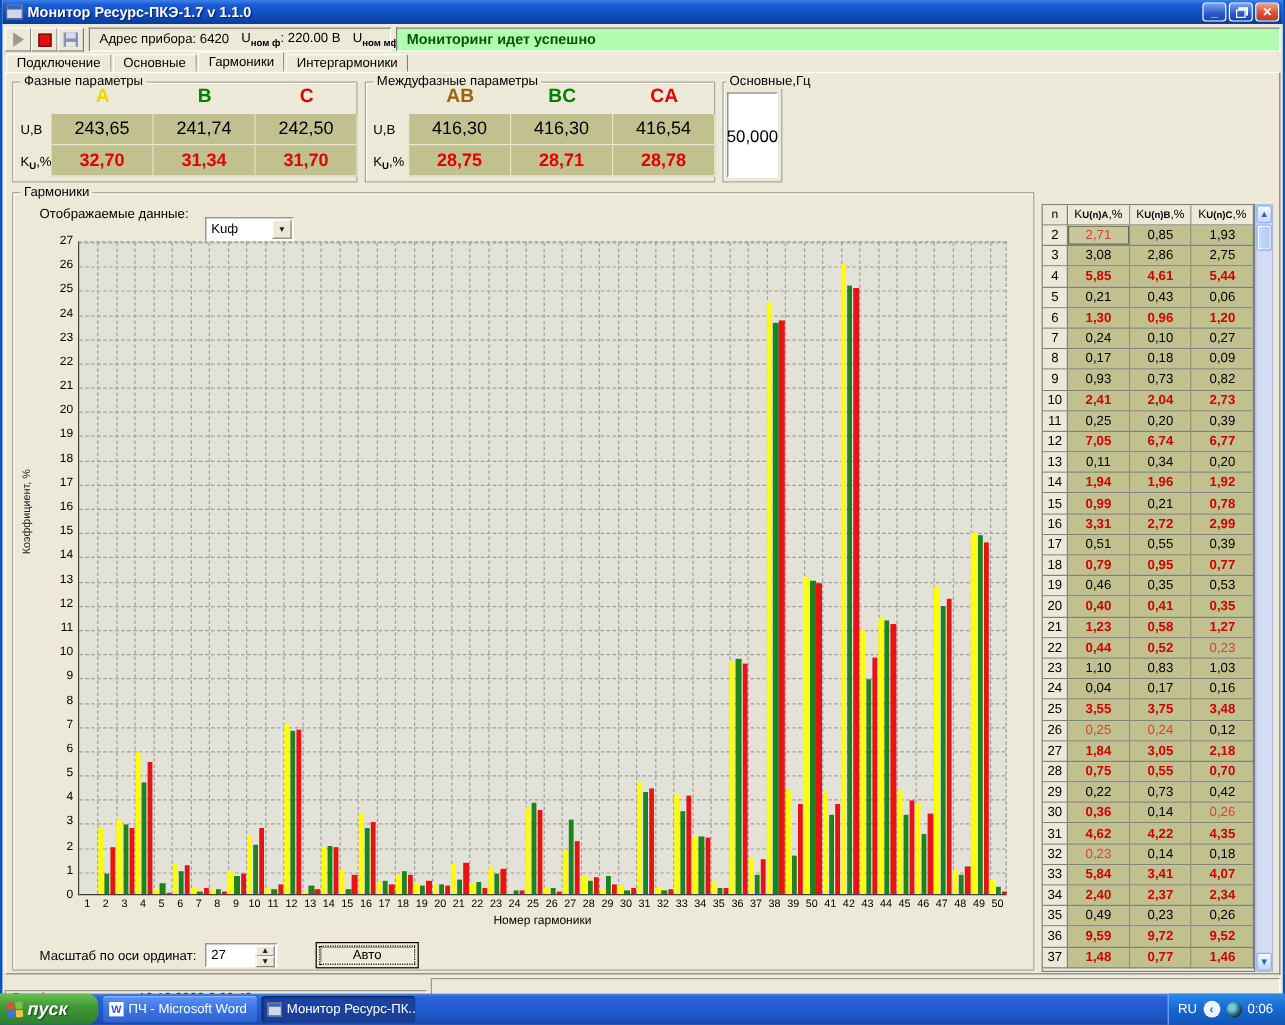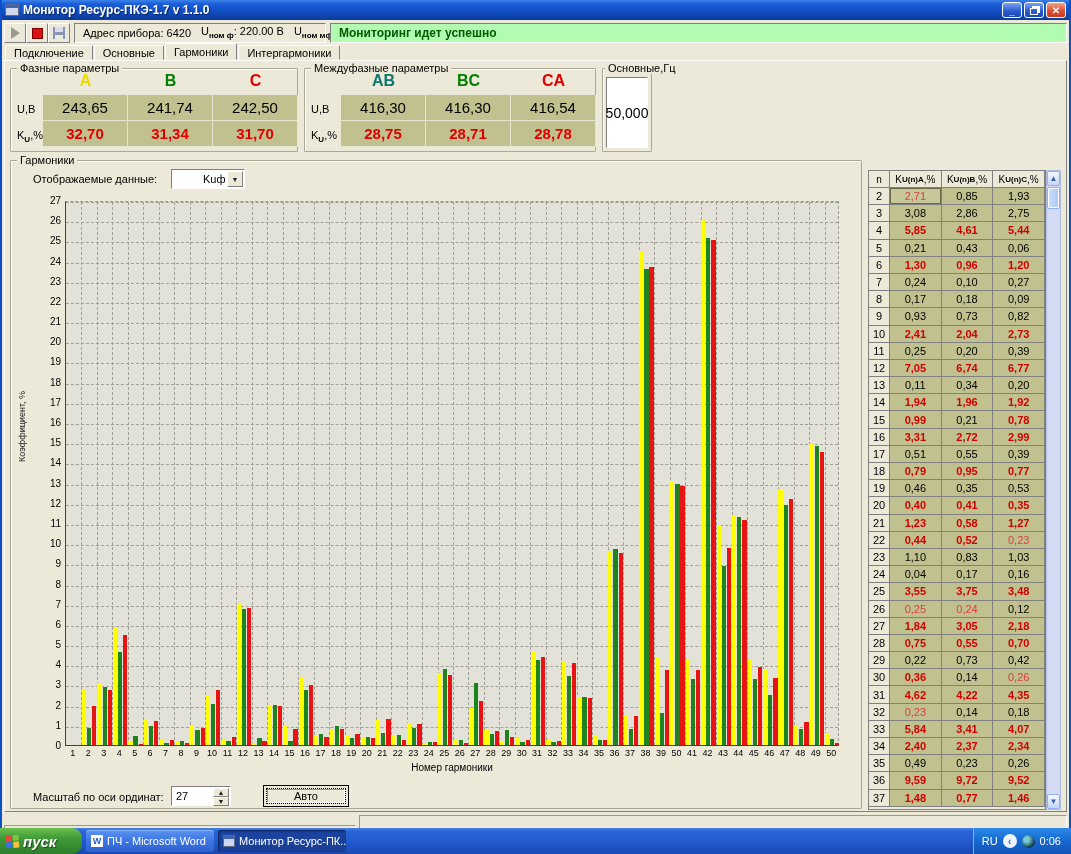--- a/index.html
+++ b/index.html
@@ -189,21 +189,21 @@
       <div class="pcell">242,50</div>
       <div class="pcell ku">32,70</div>
       <div class="pcell ku">31,34</div>
       <div class="pcell ku">31,70</div>
     </div>
   </div>
 
   <div class="group" style="left:302px; top:68px; width:292px; height:84px;">
     <div class="glegend">Междуфазные параметры</div>
     <div class="phead" style="left:36px;">
-      <span style="color: #0f766e;">AB</span>
+      <span style="color: #a16207;">AB</span>
       <span style="color: rgb(0, 128, 0);">BC</span>
       <span style="color: rgb(224, 0, 0);">CA</span>
     </div>
     <div class="prlabel" style="left:6px; top:34px;"><span>U</span><sub></sub><span>,В</span></div>
     <div class="prlabel" style="left:6px; top:60px;"><span>K</span><sub>U</sub><span>,%</span></div>
     <div class="pgrid" style="left:36px; top:26px;">
       <div class="pcell">416,30</div>
       <div class="pcell">416,30</div>
       <div class="pcell">416,54</div>
       <div class="pcell ku">28,75</div>
@@ -213,21 +213,21 @@
   </div>
 
   <div class="group" style="left:600px; top:68px; width:50px; height:84px;">
     <div class="glegend" style="left:2px;">Основные,Гц</div>
     <div class="freq-box">50,000</div>
   </div>
 
   <div class="group" style="left:8px; top:160px; width:852px; height:649px;">
     <div class="glegend">Гармоники</div>
     <div class="prlabel" style="left:22px; top:12px;">Отображаемые данные:</div>
-    <div class="combo" style="left:160px; top:8px;padding-left:27px;">
+    <div class="combo" style="left:160px; top:20px;">
       <span class="cval">Kuф</span>
       <span class="combo-btn">
           <span>▼</span>
         </span>
     </div>
 
     <div class="ylabel">Коэффициент, %</div>
     <div class="plot" id="plot">
         <div class="hgrid" style="top: 524.815px;"></div>
         <div class="hgrid" style="top: 504.63px;"></div>

